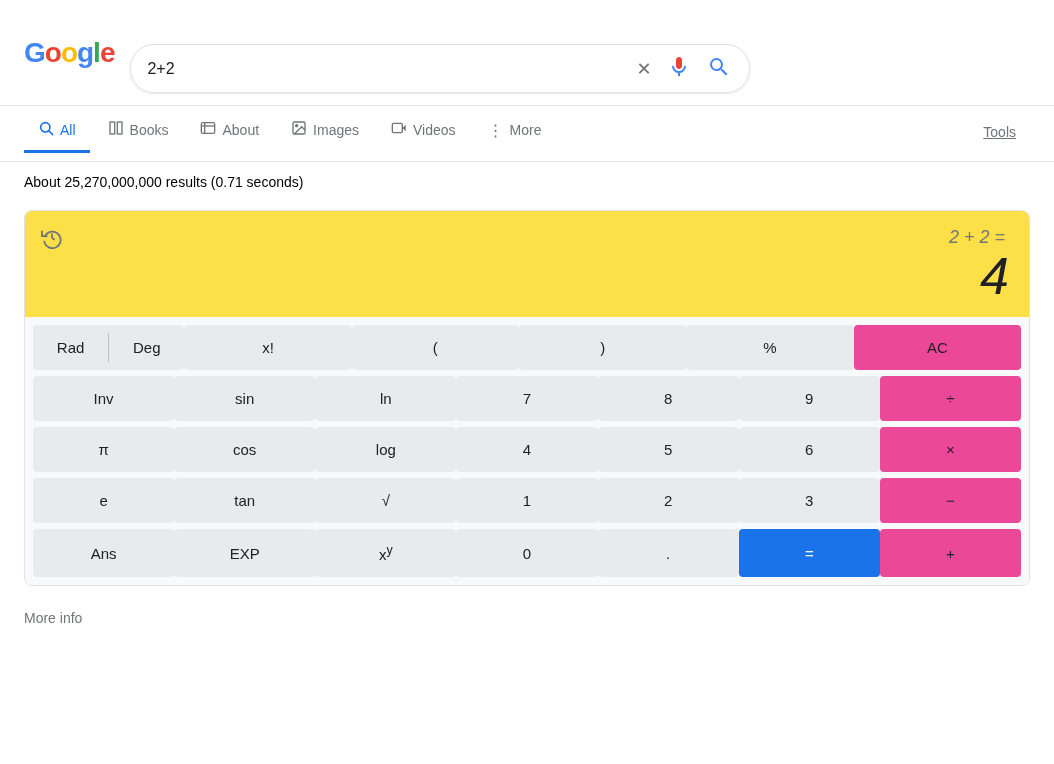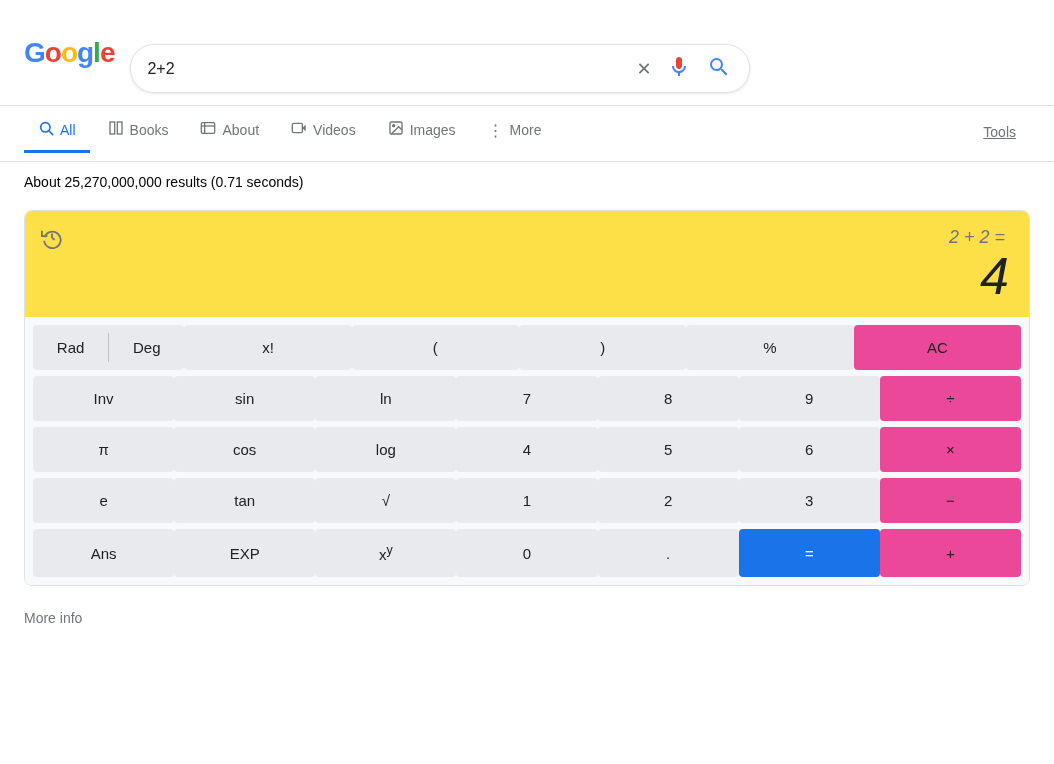--- a/index.html
+++ b/index.html
@@ -269,35 +269,35 @@
           <rect x="2" y="4" width="20" height="16" rx="2"></rect>
           <line x1="2" y1="9" x2="22" y2="9"></line>
           <line x1="7" y1="4" x2="7" y2="20"></line>
         </svg>
     </span>
     <span>About</span>
   </a>
   <a class="nav-tab">
     <span class="nav-tab-icon">
       <svg width="16" height="16" viewBox="0 0 24 24" fill="none" stroke="#70757a" stroke-width="2">
-          <rect x="2" y="5" width="15" height="14" rx="2"></rect>
-          <polygon points="22 7 17 12 22 17 22 7" fill="#70757a" stroke="none"></polygon>
-        </svg>
-    </span>
-    <span>Videos</span>
-  </a>
-  <a class="nav-tab">
-    <span class="nav-tab-icon">
-      <svg width="16" height="16" viewBox="0 0 24 24" fill="none" stroke="#70757a" stroke-width="2">
           <rect x="3" y="3" width="18" height="18" rx="2"></rect>
           <circle cx="8.5" cy="8.5" r="1.5" fill="#70757a"></circle>
           <polyline points="21 15 16 10 5 21"></polyline>
         </svg>
     </span>
     <span>Images</span>
+  </a>
+  <a class="nav-tab">
+    <span class="nav-tab-icon">
+      <svg width="16" height="16" viewBox="0 0 24 24" fill="none" stroke="#70757a" stroke-width="2">
+          <rect x="2" y="5" width="15" height="14" rx="2"></rect>
+          <polygon points="22 7 17 12 22 17 22 7" fill="#70757a" stroke="none"></polygon>
+        </svg>
+    </span>
+    <span>Videos</span>
   </a>
   <a class="nav-tab">
     <span class="nav-tab-icon">⋮</span>
     <span>More</span>
   </a>
   <div class="nav-spacer"></div>
   <div class="tools-tab">
     <span>Tools</span>
   </div>
 </nav>

